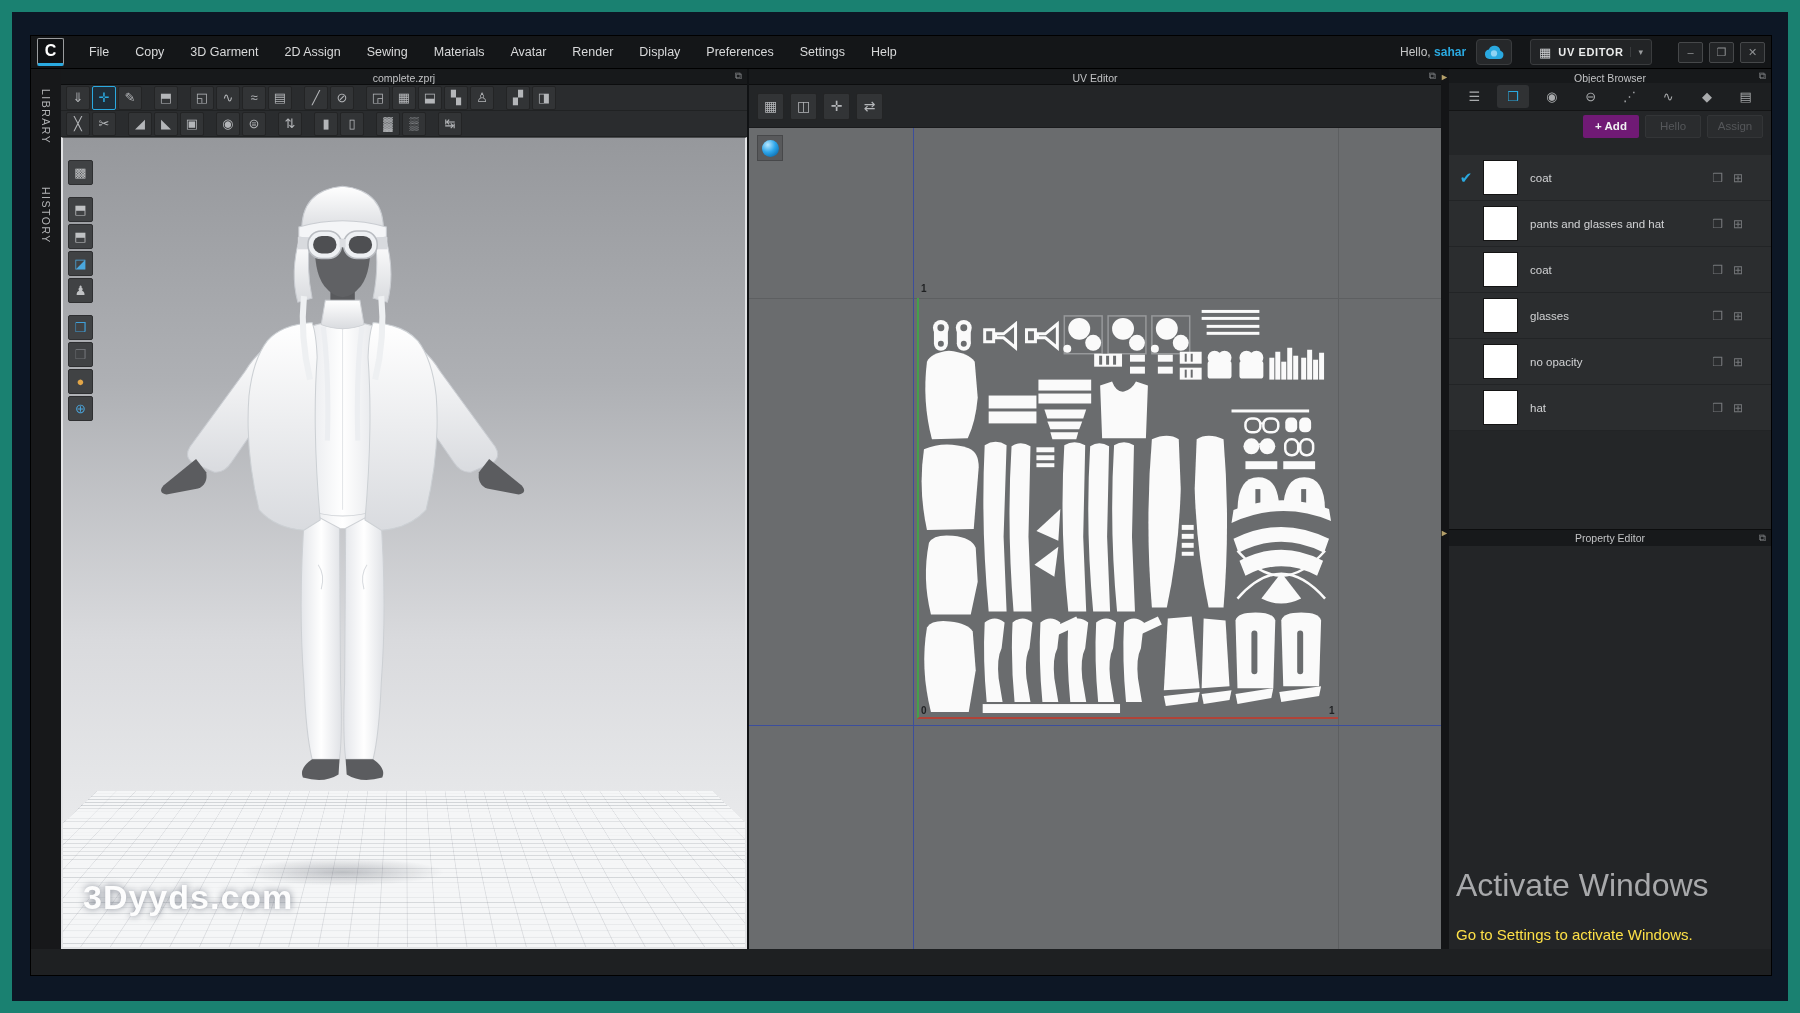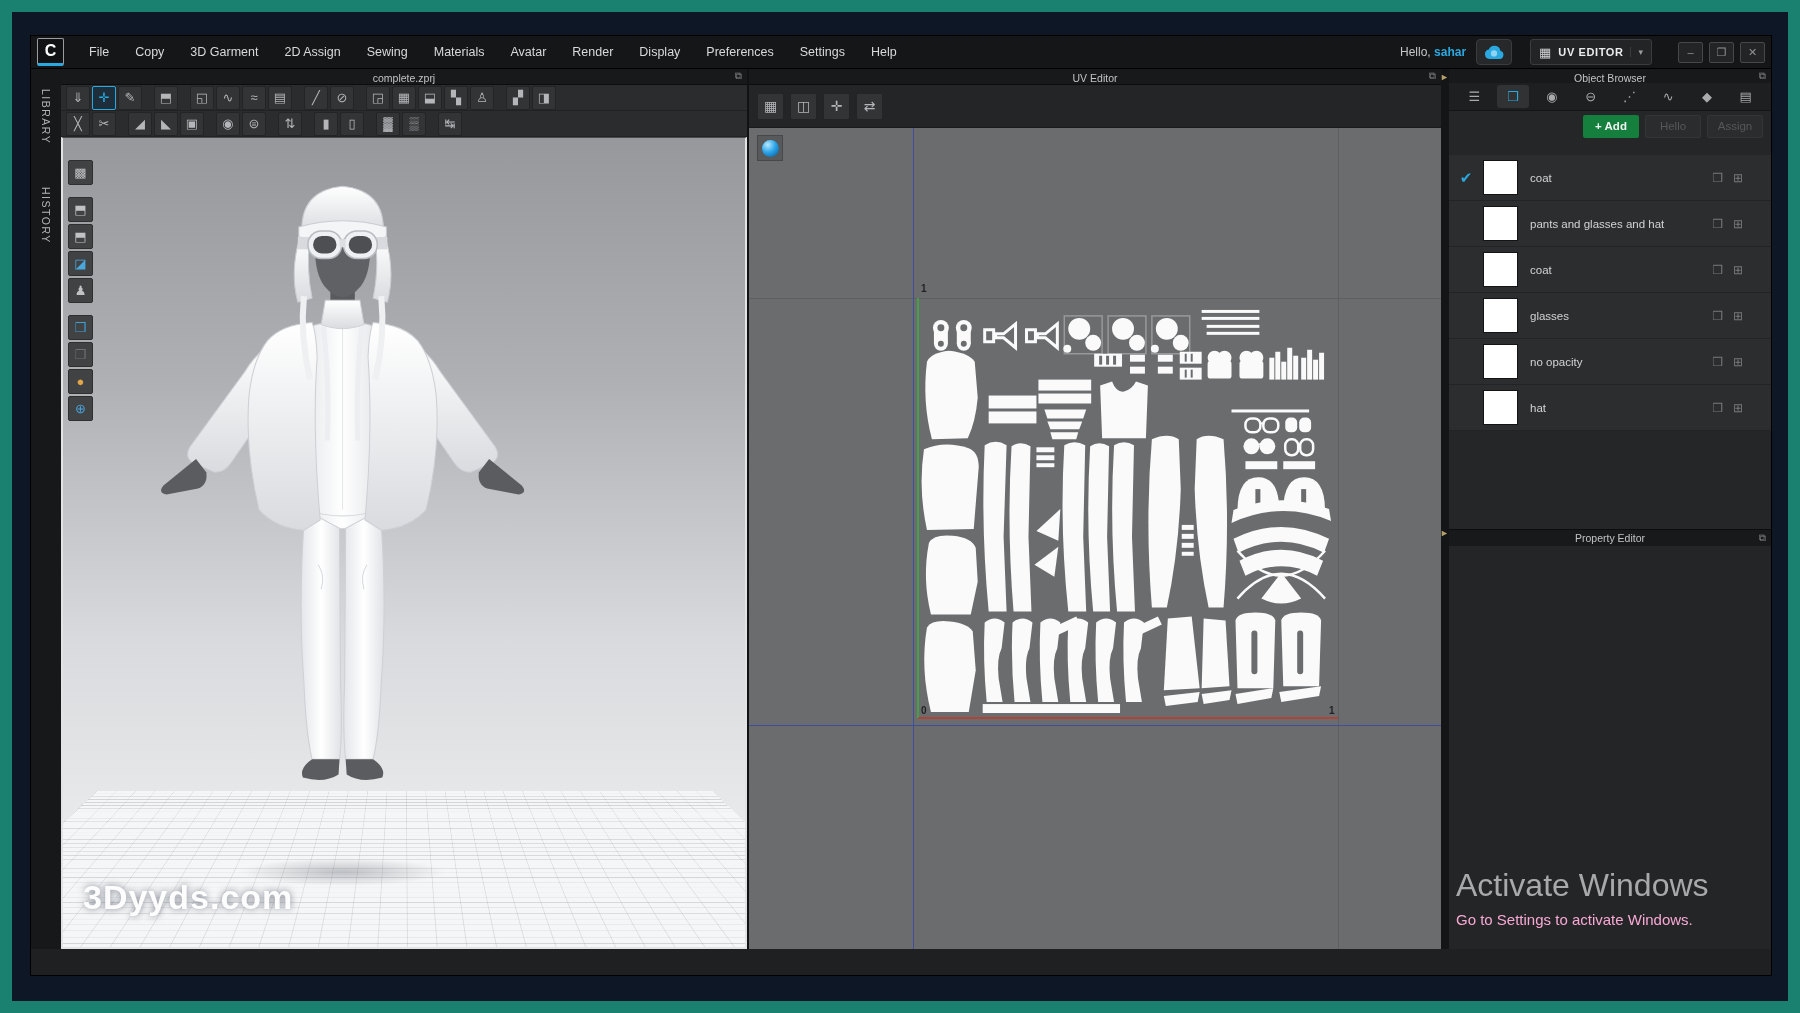--- a/index.html
+++ b/index.html
@@ -102,37 +102,37 @@
   .ob-tabs{position:absolute;top:14px;left:0;right:0;height:27px;background:#1d1f21;
            display:flex;align-items:center;justify-content:space-around;padding:0 6px;
            border-bottom:1px solid #131415}
   .ob-tab{width:32px;height:23px;display:flex;align-items:center;justify-content:center;
           color:#a9abad;font-size:13px;border-radius:3px;background:none;border:none;padding:0}
   .ob-tab.active{background:#303234}
   .ob-actions{position:absolute;top:44px;left:0;right:0;height:26px;display:flex;
               justify-content:flex-end;gap:6px;padding:0 8px;align-items:center;box-sizing:border-box}
   .ob-btn{min-width:56px;height:23px;font-size:11.5px;display:flex;align-items:center;
           justify-content:center;border-radius:2px;border:none;padding:0 8px}
-  .ob-btn.primary{color:#f0f1f2;font-weight:bold;background:#15803d}
+  .ob-btn.primary{color:#f0f1f2;font-weight:bold;background:#701a75}
   .ob-btn.disabled{color:#55575a;background:#2a2c2e;border:1px solid #333537}
   .ob-list{position:absolute;top:86px;left:0;right:0}
   .ob-row{height:45px;background:#2b2d2f;border-bottom:1px solid #222426;display:flex;align-items:center}
   .ob-check{width:34px;text-align:center;color:#2aa9e0;font-size:15px;visibility:hidden;flex:none}
   .ob-check.visible{visibility:visible}
   .ob-swatch{width:33px;height:33px;background:#fff;border:1px solid #141414;margin-right:12px;flex:none}
   .ob-label{font-size:11.5px;color:#d2d3d5;flex:1}
   .ob-ricons{display:flex;gap:10px;margin-right:28px;color:#76787b;font-size:12px}
   .pe-head{position:absolute;top:460px;left:0;right:0;height:16px;background:#17191b;display:flex;
            align-items:center;justify-content:center;font-size:10.5px;color:#c2c3c5;
            border-top:1px solid #0c0d0e;border-bottom:1px solid #0c0d0e}
   .pe-head .popout{position:absolute;right:5px;top:2px;font-size:10px;color:#85878a}
   .pe-body{position:absolute;top:477px;bottom:0;left:0;right:0;background:#232527}
   .activate{position:absolute;left:7px;top:798px}
   .a-title{font-size:32px;color:#a8a9ab}
-  .a-sub{font-size:15px;margin-top:7px;color:#f9a8d4}
+  .a-sub{font-size:15px;margin-top:22px;color:#fde047}
 
   
   .statusbar{position:absolute;left:0;right:0;bottom:0;height:26px;background:#202224;
              border-top:1px solid #35373a;display:flex;align-items:center;padding:0 9px;
              font-size:11px;color:#c9cacb;box-sizing:border-box}
 </style>
 </head>
 <body>
 
 <div class="frame">

